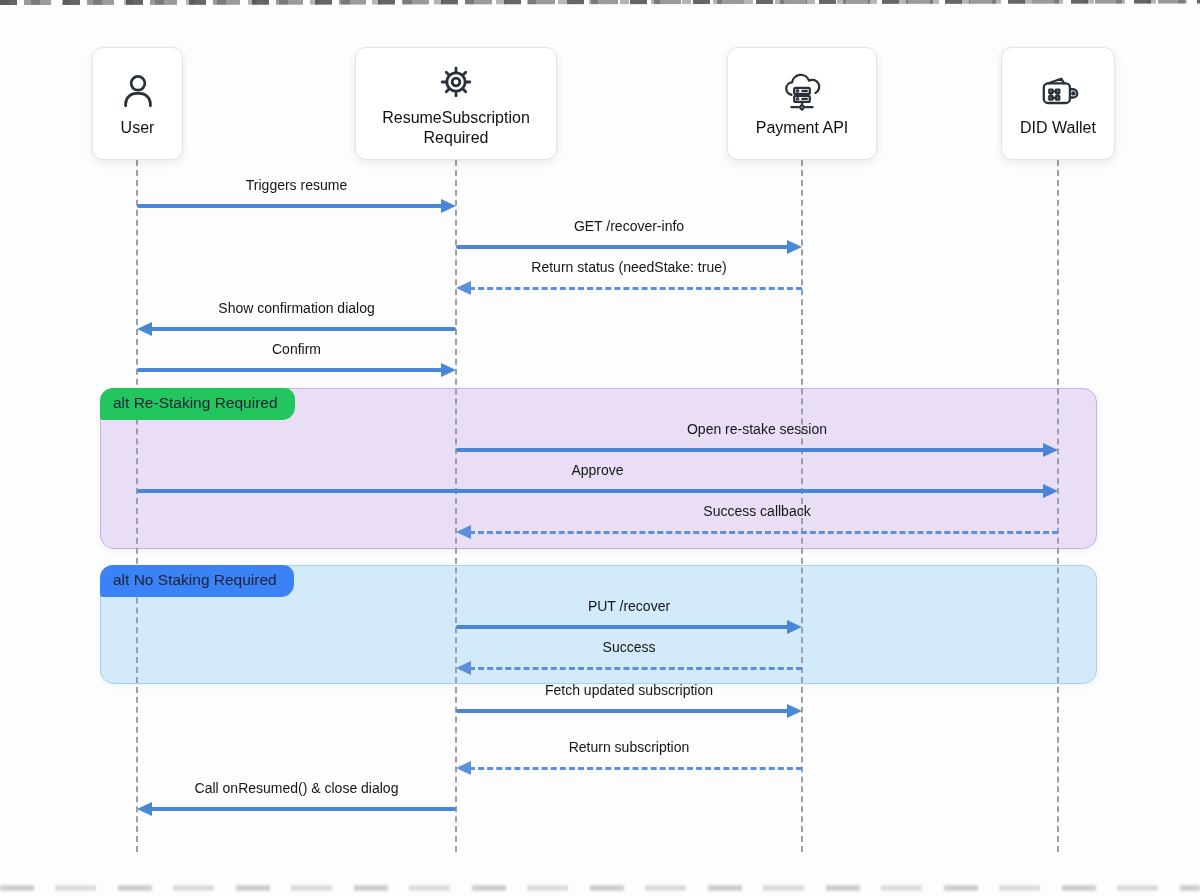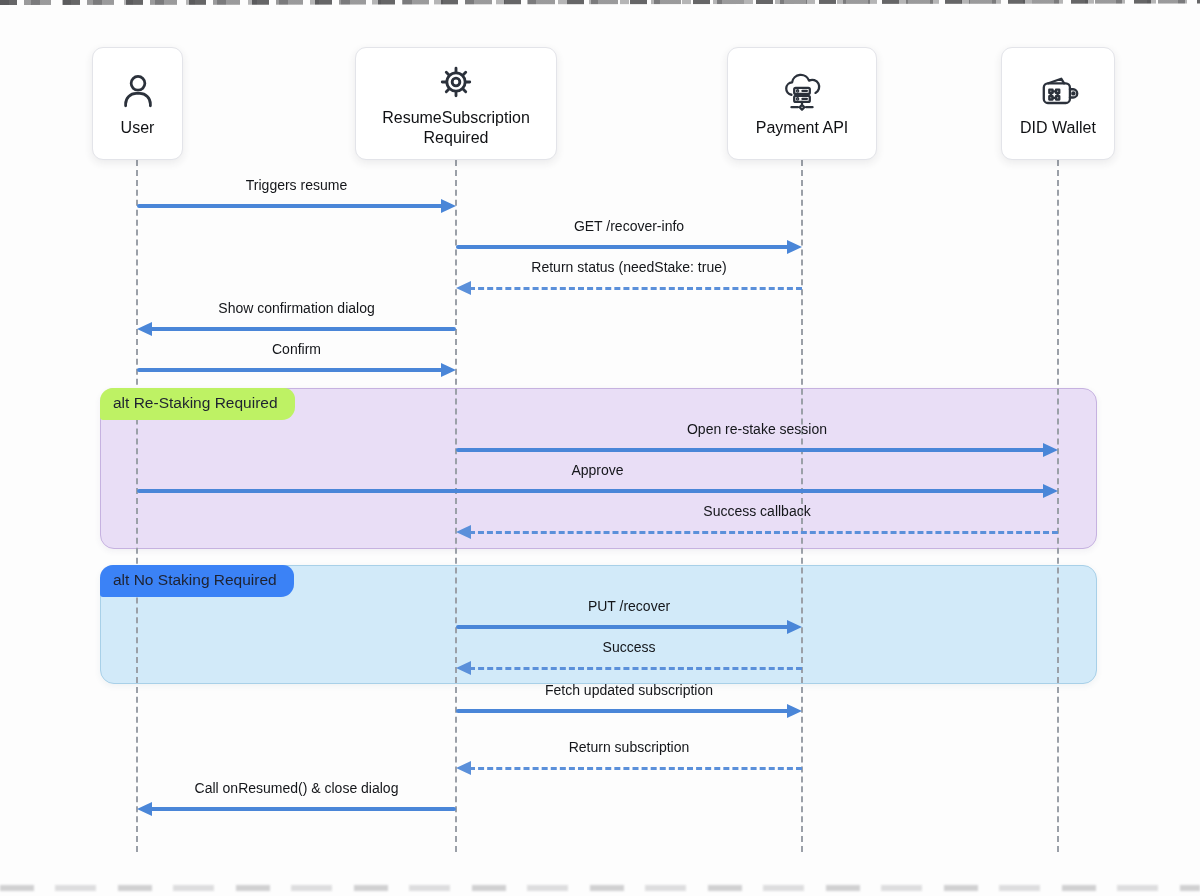--- a/index.html
+++ b/index.html
@@ -37,21 +37,21 @@
   .actor-icon{width:46px;height:46px;display:flex;align-items:center;justify-content:center;}
   .actor-icon svg{width:44px;height:44px;}
   .actor-label{font-size:16px;line-height:1.22;color:#101114;}
   .frame{position:absolute;z-index:1;box-sizing:border-box;border-radius:14px;}
   .frame.purple{background:#e9def6;border:1.5px solid #c6b2e0;box-shadow:0 2px 6px rgba(70,50,110,.07);}
   .frame.blue{background:#d2eaf9;border:1.5px solid #a8d0e8;box-shadow:0 2px 6px rgba(40,80,110,.07);}
   .frame-pill{
     position:absolute;z-index:3;font-size:15.5px;color:#1e2230;white-space:nowrap;
     padding:6px 17px 8px 13px;border-radius:13px 11px 13px 3px;
   }
-  .frame-pill.purple{background:#bef264;}
+  .frame-pill.purple{background:#22c55e;}
   .frame-pill.blue{background:#3b82f6;}
   .msg{position:absolute;z-index:4;height:38px;}
   .msg-label{
     position:absolute;left:50%;top:0;transform:translateX(-50%);
     font-size:14px;white-space:nowrap;color:#14161a;
   }
   .msg-line{position:absolute;top:27px;height:3.5px;border-radius:2px;}
   .msg-line.solid{background:var(--c);}
   .msg-line.dashed{height:0;border-top:3.2px dashed var(--c);top:28px;border-radius:0;}
   .msg-head{position:absolute;top:21.5px;width:0;height:0;border-top:7px solid transparent;border-bottom:7px solid transparent;}

